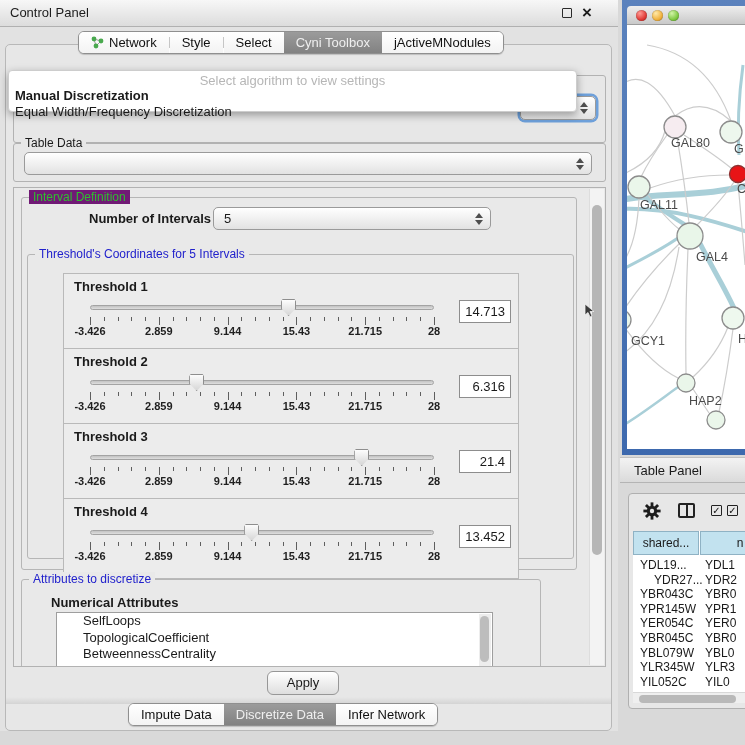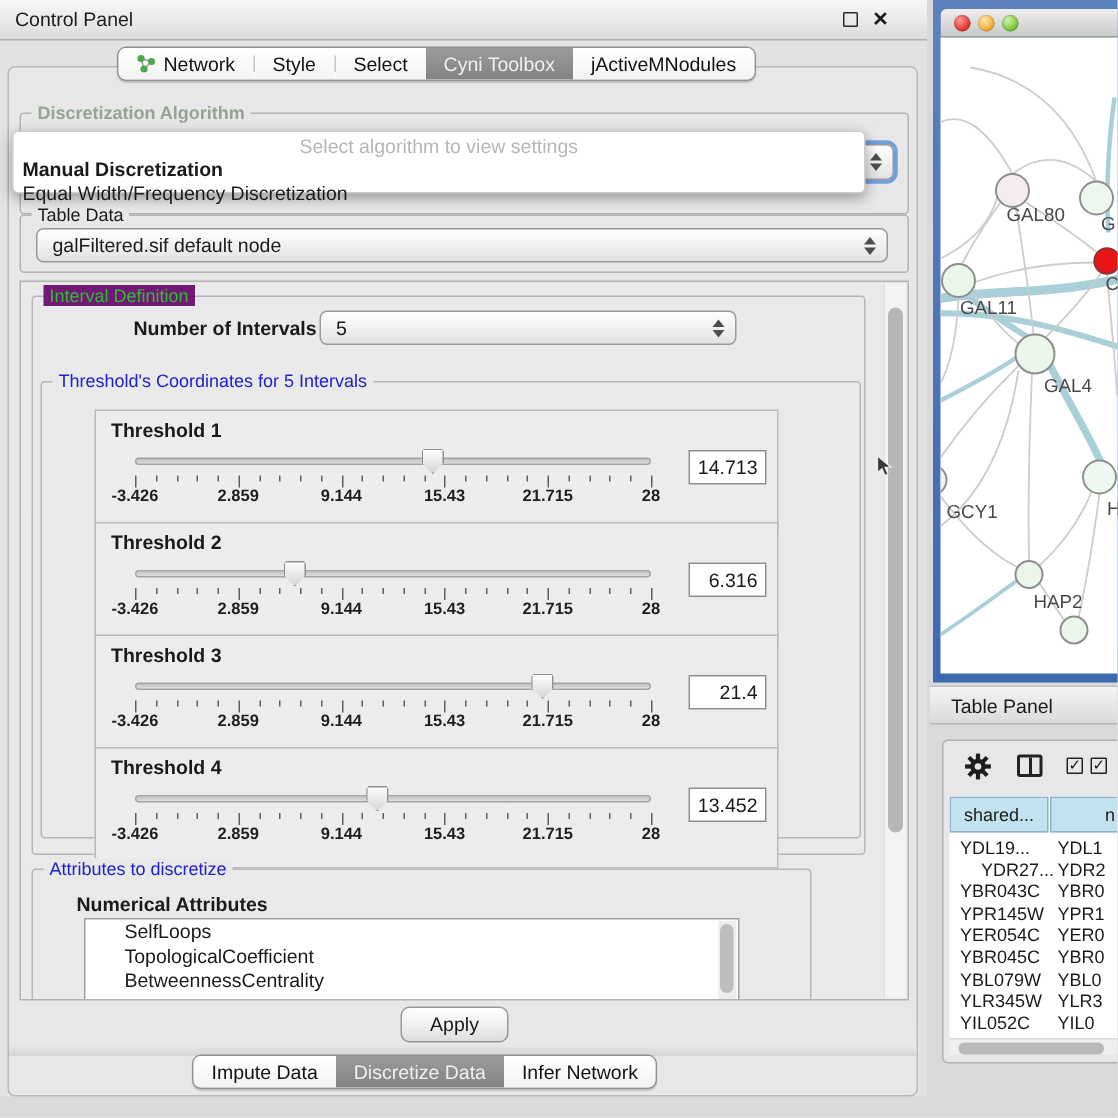--- a/index.html
+++ b/index.html
@@ -34,21 +34,21 @@
   
   .combo { position:absolute; background:linear-gradient(#ffffff,#e2e2e2); border:1px solid #9a9a9a; border-radius:5px; font-size:13px; cursor:default; }
   .combo .ctext { position:absolute; left:10px; top:0; line-height:21px; }
   .carrows { position:absolute; right:7px; top:50%; transform:translateY(-50%); display:flex; flex-direction:column; gap:2px; }
   .carrows i { width:0; height:0; border-left:4px solid transparent; border-right:4px solid transparent; display:block; }
   .carrows .up { border-bottom:5px solid #4e4e4e; }
   .carrows .dn { border-top:5px solid #4e4e4e; }
 
   
   #algo-combo { left:520px; top:96px; width:76px; height:24px; box-shadow:0 0 0 2.5px rgba(96,152,216,.9); z-index:5; }
-  #algo-popup { left:8px; top:87px; width:569px; height:42px; background:#fff; border:1px solid #cdcdcd; border-radius:4px; box-shadow:0 3px 9px rgba(0,0,0,.35); z-index:50; }
+  #algo-popup { left:8px; top:70px; width:569px; height:42px; background:#fff; border:1px solid #cdcdcd; border-radius:4px; box-shadow:0 3px 9px rgba(0,0,0,.35); z-index:50; }
   #algo-hint { left:0; right:0; top:2px; text-align:center; color:#b6b6b6; font-size:13px; }
   .algo-opt { position:absolute; left:6px; font-size:13px; white-space:nowrap; }
 
   
   #main-panel { left:13px; top:187px; width:593px; height:480px; border:1px solid #b2b2b2; background:#e9e9e9; overflow:hidden; }
   #main-vscroll { position:absolute; right:1px; top:1px; bottom:1px; width:15px; background:#f3f3f3; border-left:1px solid #dddddd; }
   #main-vscroll .vthumb { position:absolute; left:2px; top:16px; width:10px; height:350px; background:#b6b6b6; border-radius:6px; }
 
   
   .tbox { position:absolute; left:49px; width:456px; height:81px; border:1px solid #b9b9b9; background:#ececec; }
@@ -150,21 +150,20 @@
     <div id="algo-options">
         <div class="algo-opt" style="top: 17px; font-weight: bold;">Manual Discretization</div>
         <div class="algo-opt" style="top: 33px;">Equal Width/Frequency Discretization</div>
       </div>
   </div>
 
   <div class="group" style="left:13px; top:143px; width:593px; height:39px;">
     <span class="gtitle">Table Data</span>
   </div>
   <div class="abs combo" style="left:24px; top:152px; width:568px; height:23px;">
-    <span class="ctext">galFiltered.sif default node</span>
     <span class="carrows">
         <i class="up"></i>
         <i class="dn"></i>
       </span>
   </div>
 
   <div id="main-panel" class="abs">
 
     <div class="group" style="left:7px; top:9px; width:556px; height:373px; border-color:#b6b6b6;">
       <span class="gtitle green" style="background:#701a75;">Interval Definition</span>

